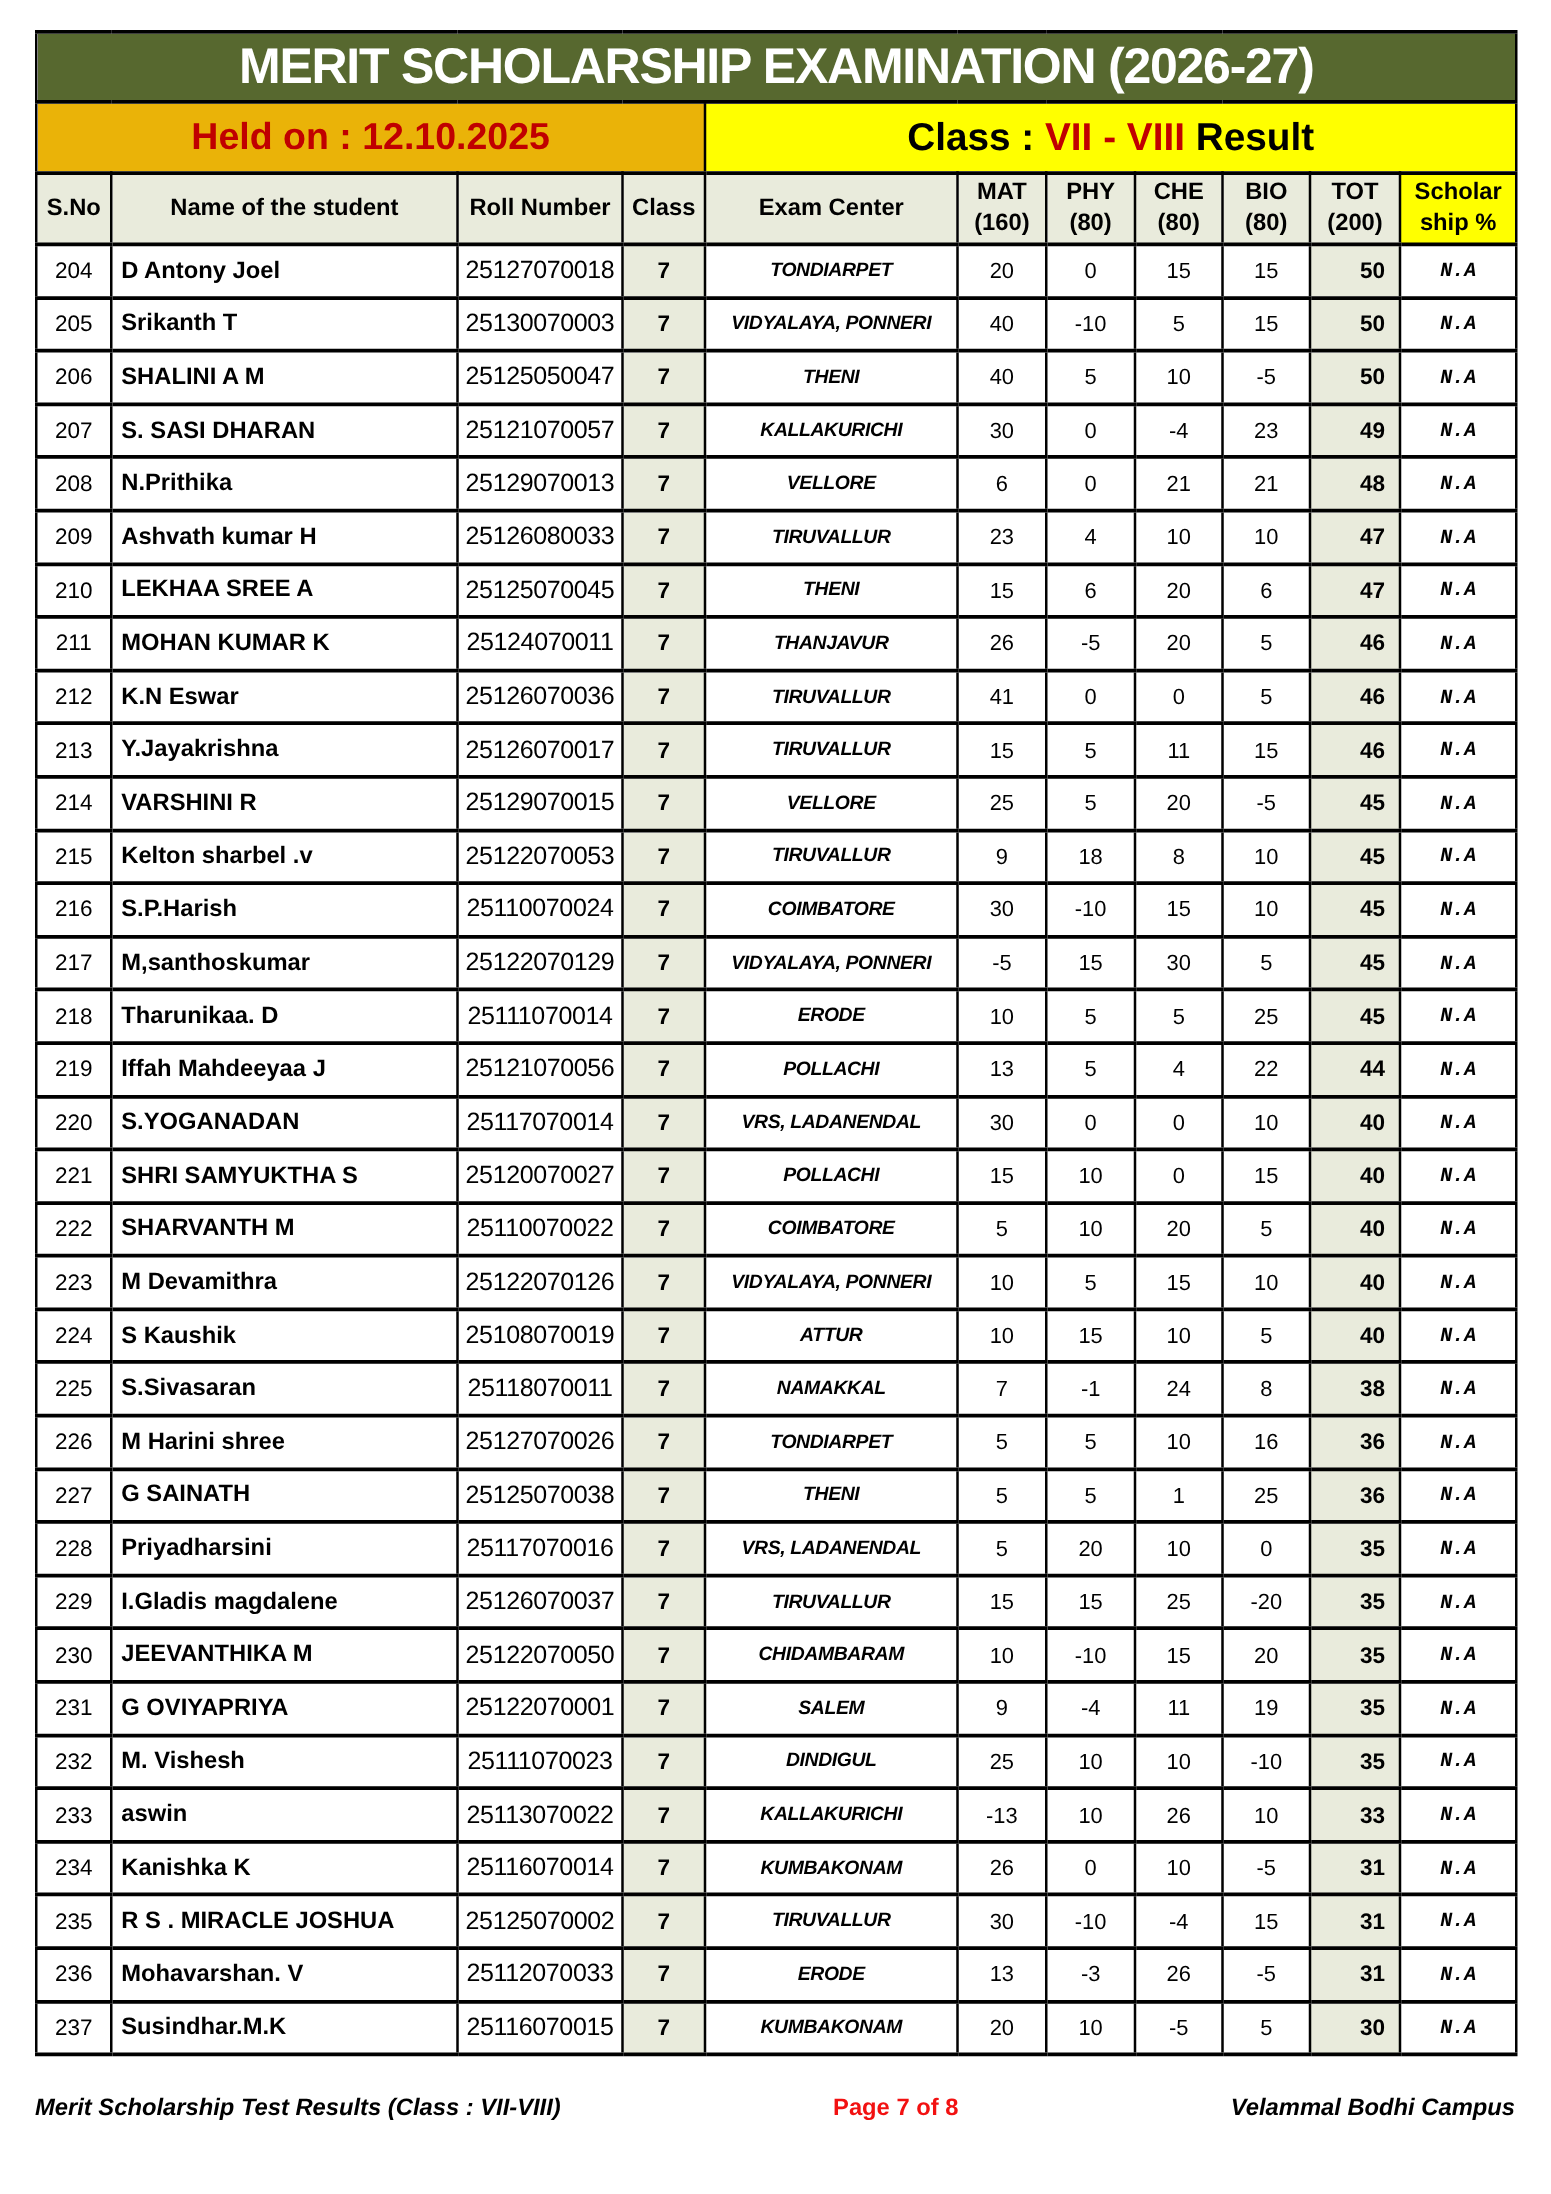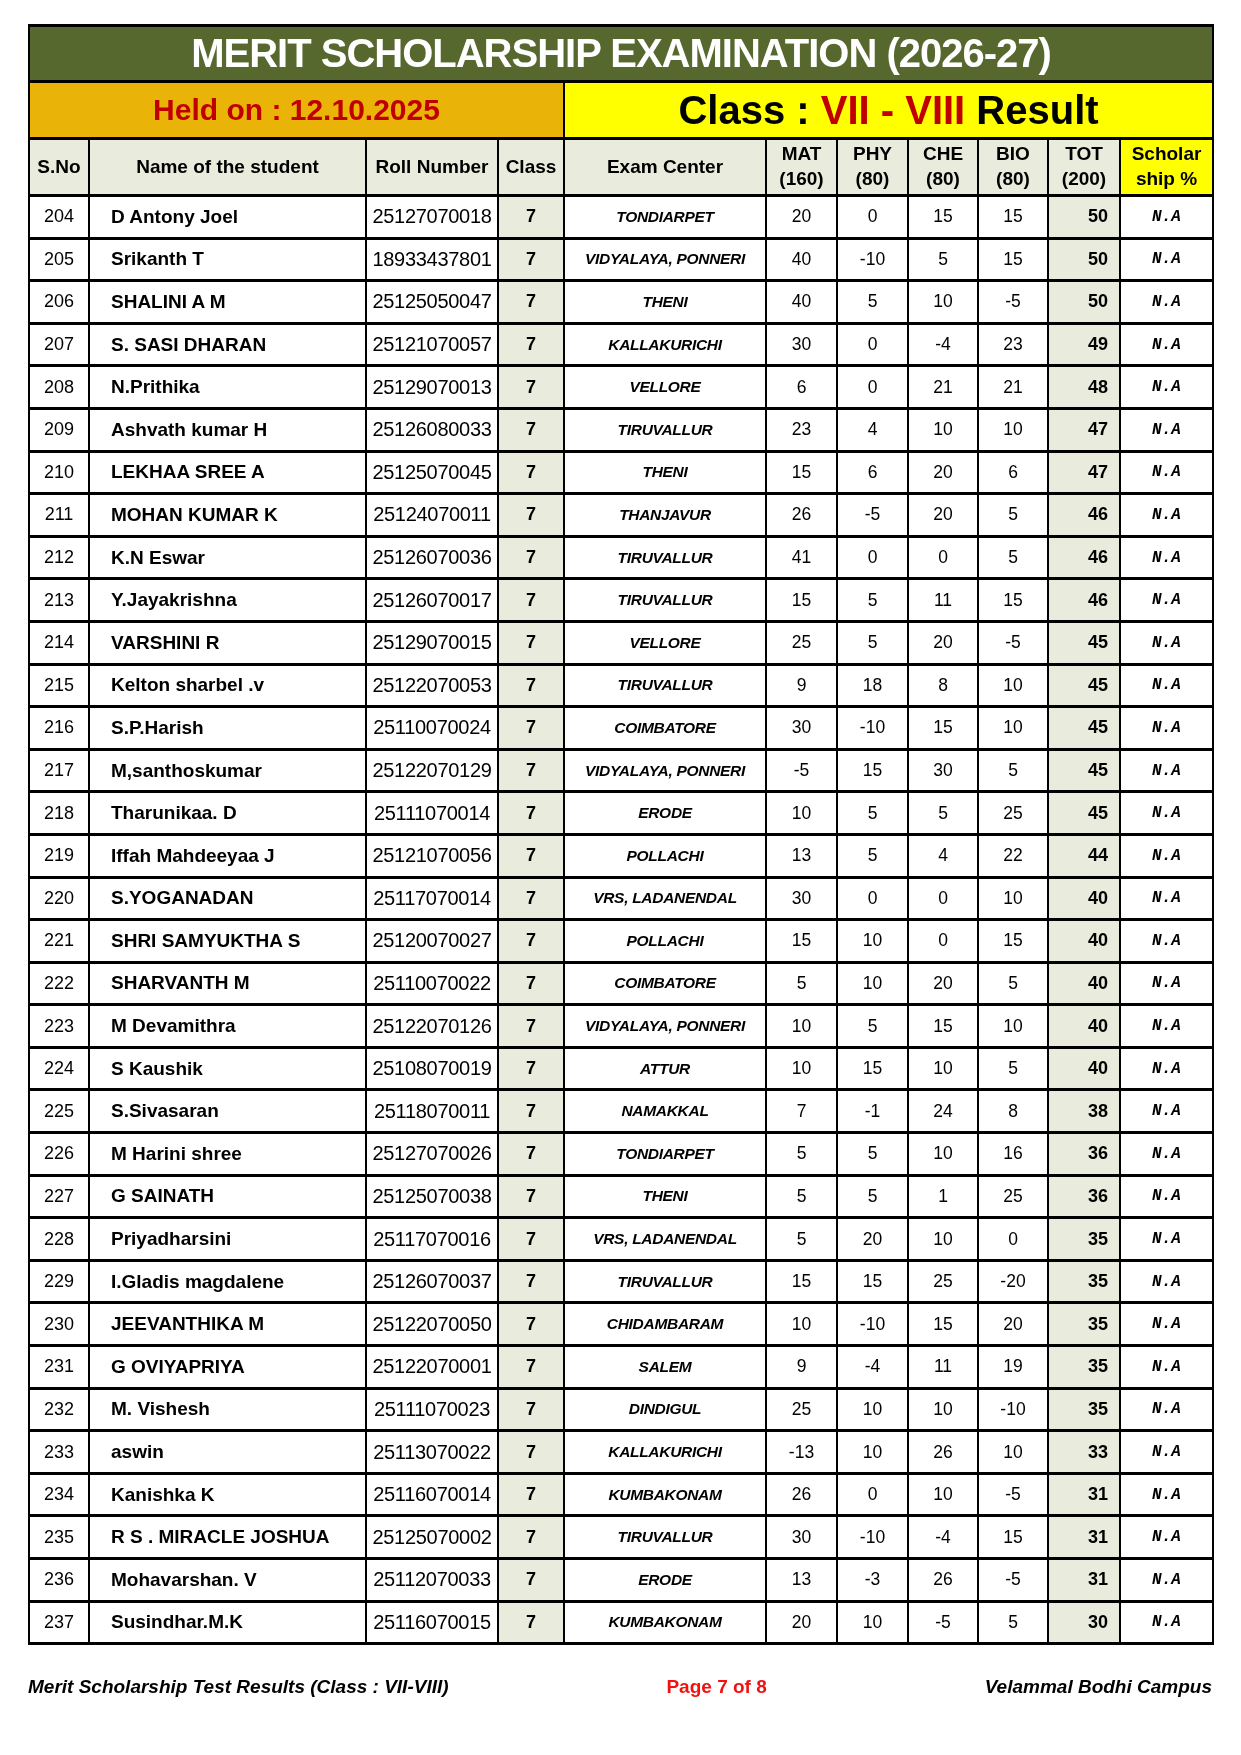--- a/index.html
+++ b/index.html
@@ -49,21 +49,21 @@
   tr.subtitle-row th { height: 57px; vertical-align: middle; text-align: center; }
   th.heldon-cell {
     background: #eab308;
     color: var(--red, #c00000);
     font-size: 30px;
     font-weight: bold;
   }
   th.classresult-cell {
     background: var(--yellow, #ffff00);
     color: #000;
-    font-size: 40px;
+    font-size: 31px;
     font-weight: bold;
   }
   th.classresult-cell .red { color: var(--red, #c00000); }
 
   tr.colhead-row th {
     height: 57px;
     background: var(--sage, #e9ebdc);
     font-size: 19px;
     font-weight: bold;
     text-align: center;
@@ -75,21 +75,21 @@
 
   tbody td {
     height: 42.6px;
     background: #ffffff;
     text-align: center;
     vertical-align: middle;
     font-size: 17.5px;
     white-space: nowrap;
   }
   tbody td.c-sno  { font-size: 18px; }
-  tbody td.c-name { text-align: left; padding-left: 21px; font-weight: bold; font-size: 19px; margin-left: 41px; }
+  tbody td.c-name { text-align: left; padding-left: 7px; font-weight: bold; font-size: 19px; margin-left: 41px; }
   tbody td.c-roll { font-size: 20px; letter-spacing: -0.3px; }
   tbody td.c-cls  { background: var(--sage, #e9ebdc); font-weight: bold; font-size: 18px; }
   tbody td.c-center { font-weight: bold; font-style: italic; font-size: 15.5px; letter-spacing: -0.3px; }
   tbody td.c-tot  { background: var(--sage, #e9ebdc); font-weight: bold; font-size: 18px; padding-left: 28px; }
   tbody td.c-sch  { font-weight: bold; font-style: italic; font-size: 16px; font-family: Liberation Mono, monospace; }
 
   .footer {
     position: absolute;
     left: 28px;
     top: 1676px;
@@ -161,21 +161,21 @@
           <td class="c-mat">20</td>
           <td class="c-phy">0</td>
           <td class="c-che">15</td>
           <td class="c-bio">15</td>
           <td class="c-tot">50</td>
           <td class="c-sch">N.A</td>
         </tr>
         <tr>
           <td class="c-sno">205</td>
           <td class="c-name">Srikanth T</td>
-          <td class="c-roll">18933437801</td>
+          <td class="c-roll">25130070003</td>
           <td class="c-cls">7</td>
           <td class="c-center">VIDYALAYA, PONNERI</td>
           <td class="c-mat">40</td>
           <td class="c-phy">-10</td>
           <td class="c-che">5</td>
           <td class="c-bio">15</td>
           <td class="c-tot">50</td>
           <td class="c-sch">N.A</td>
         </tr>
         <tr>

